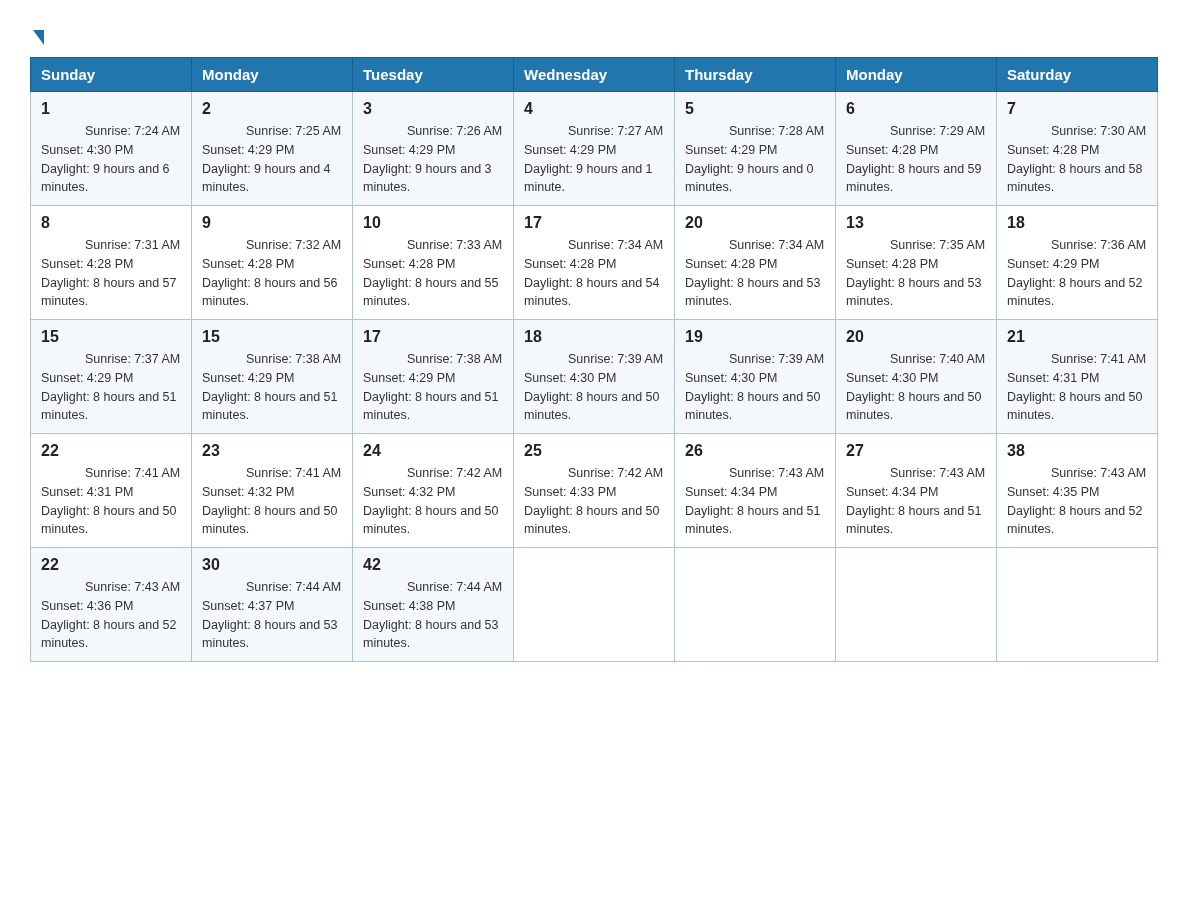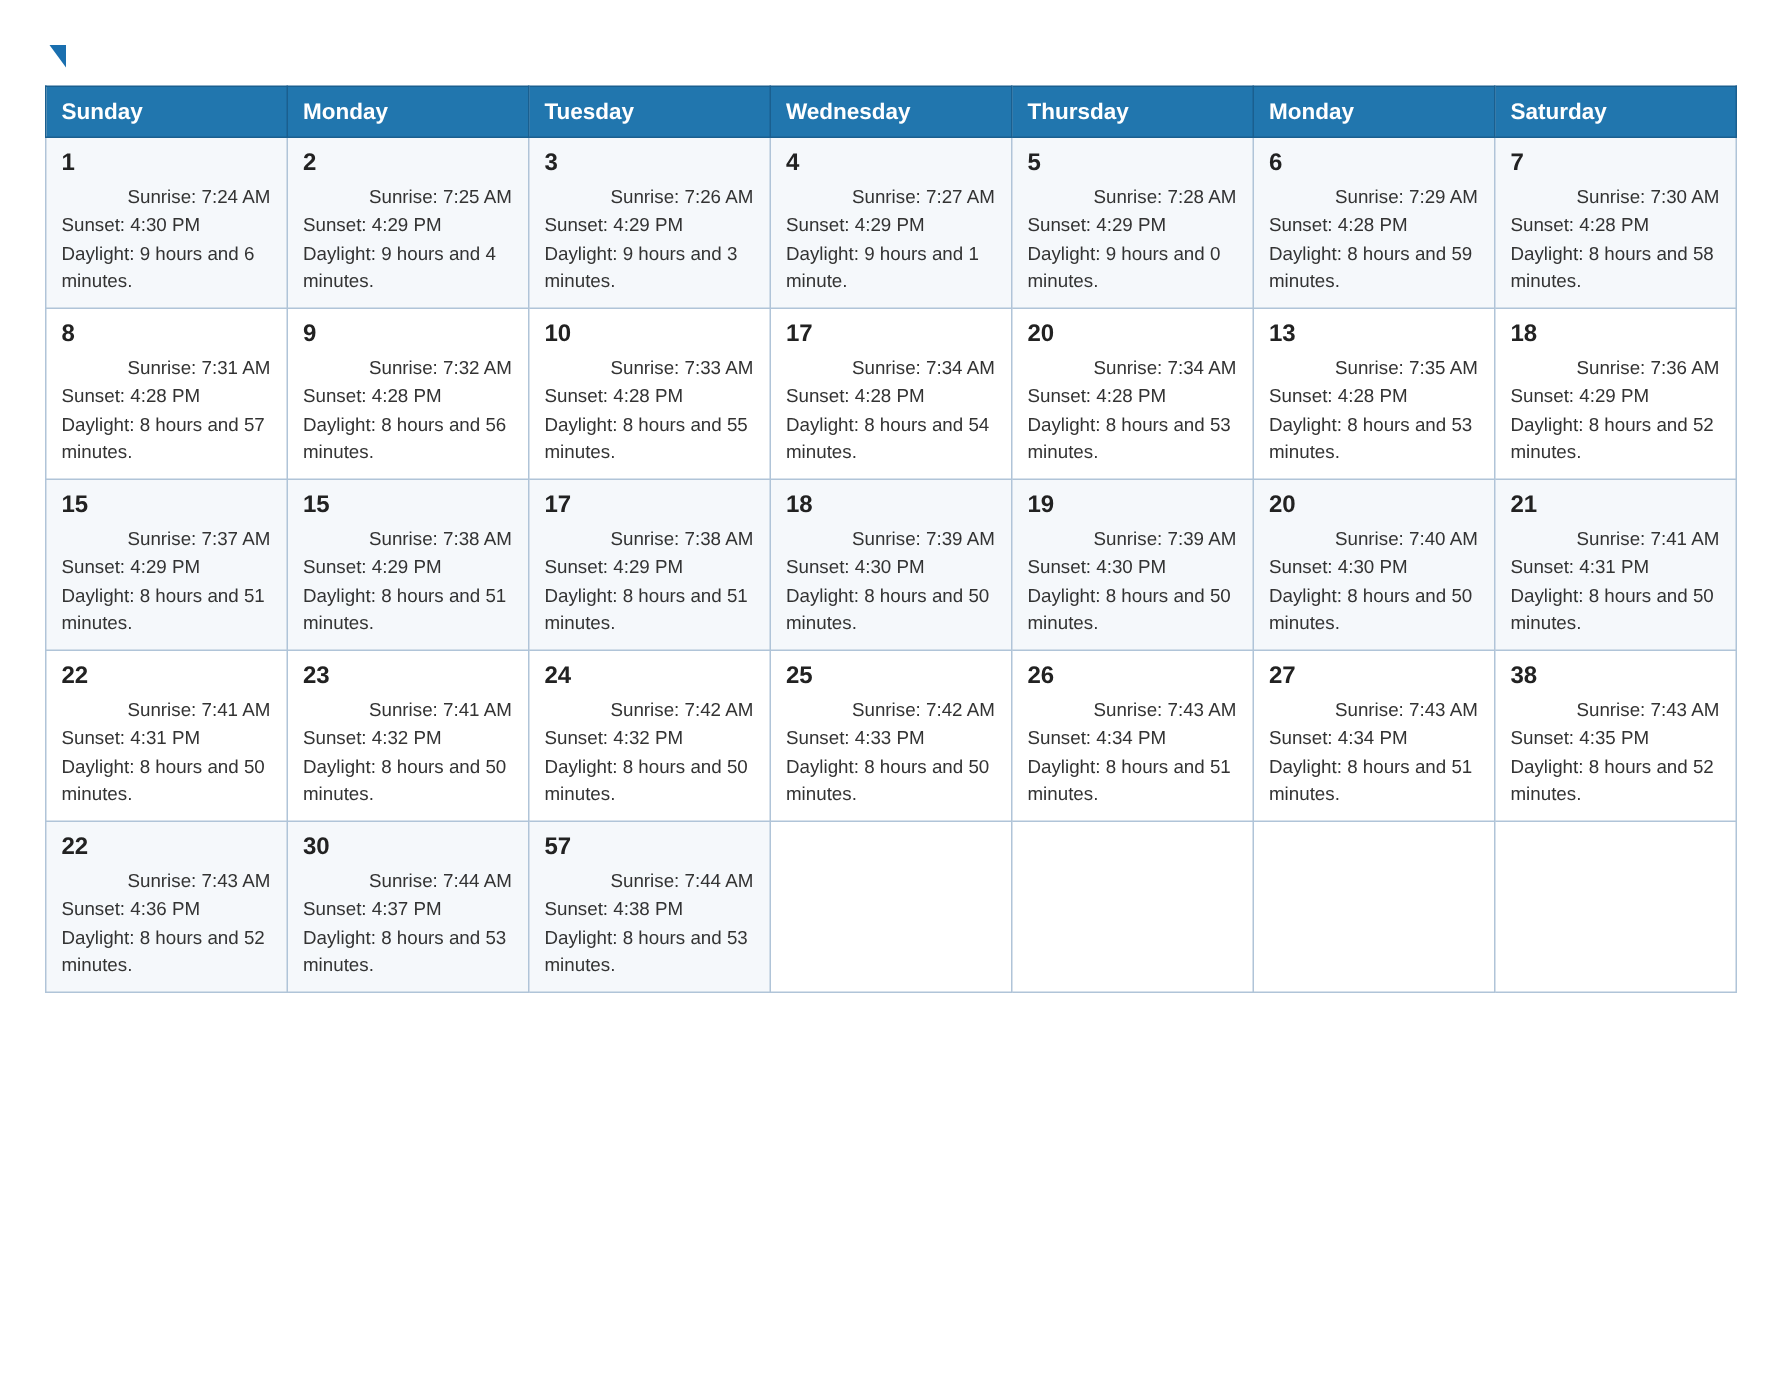--- a/index.html
+++ b/index.html
@@ -249,21 +249,21 @@
       <tr>
         <td>
         <span class="day-number">22</span>
         <span class="day-info">Sunrise: 7:43 AM<br>Sunset: 4:36 PM<br>Daylight: 8 hours and 52 minutes.</span>
       </td>
         <td>
         <span class="day-number">30</span>
         <span class="day-info">Sunrise: 7:44 AM<br>Sunset: 4:37 PM<br>Daylight: 8 hours and 53 minutes.</span>
       </td>
         <td>
-        <span class="day-number">57</span>
+        <span class="day-number">42</span>
         <span class="day-info">Sunrise: 7:44 AM<br>Sunset: 4:38 PM<br>Daylight: 8 hours and 53 minutes.</span>
       </td>
         <td class="empty"></td>
         <td class="empty"></td>
         <td class="empty"></td>
         <td class="empty"></td>
       </tr>
     </tbody>
 </table>
 

